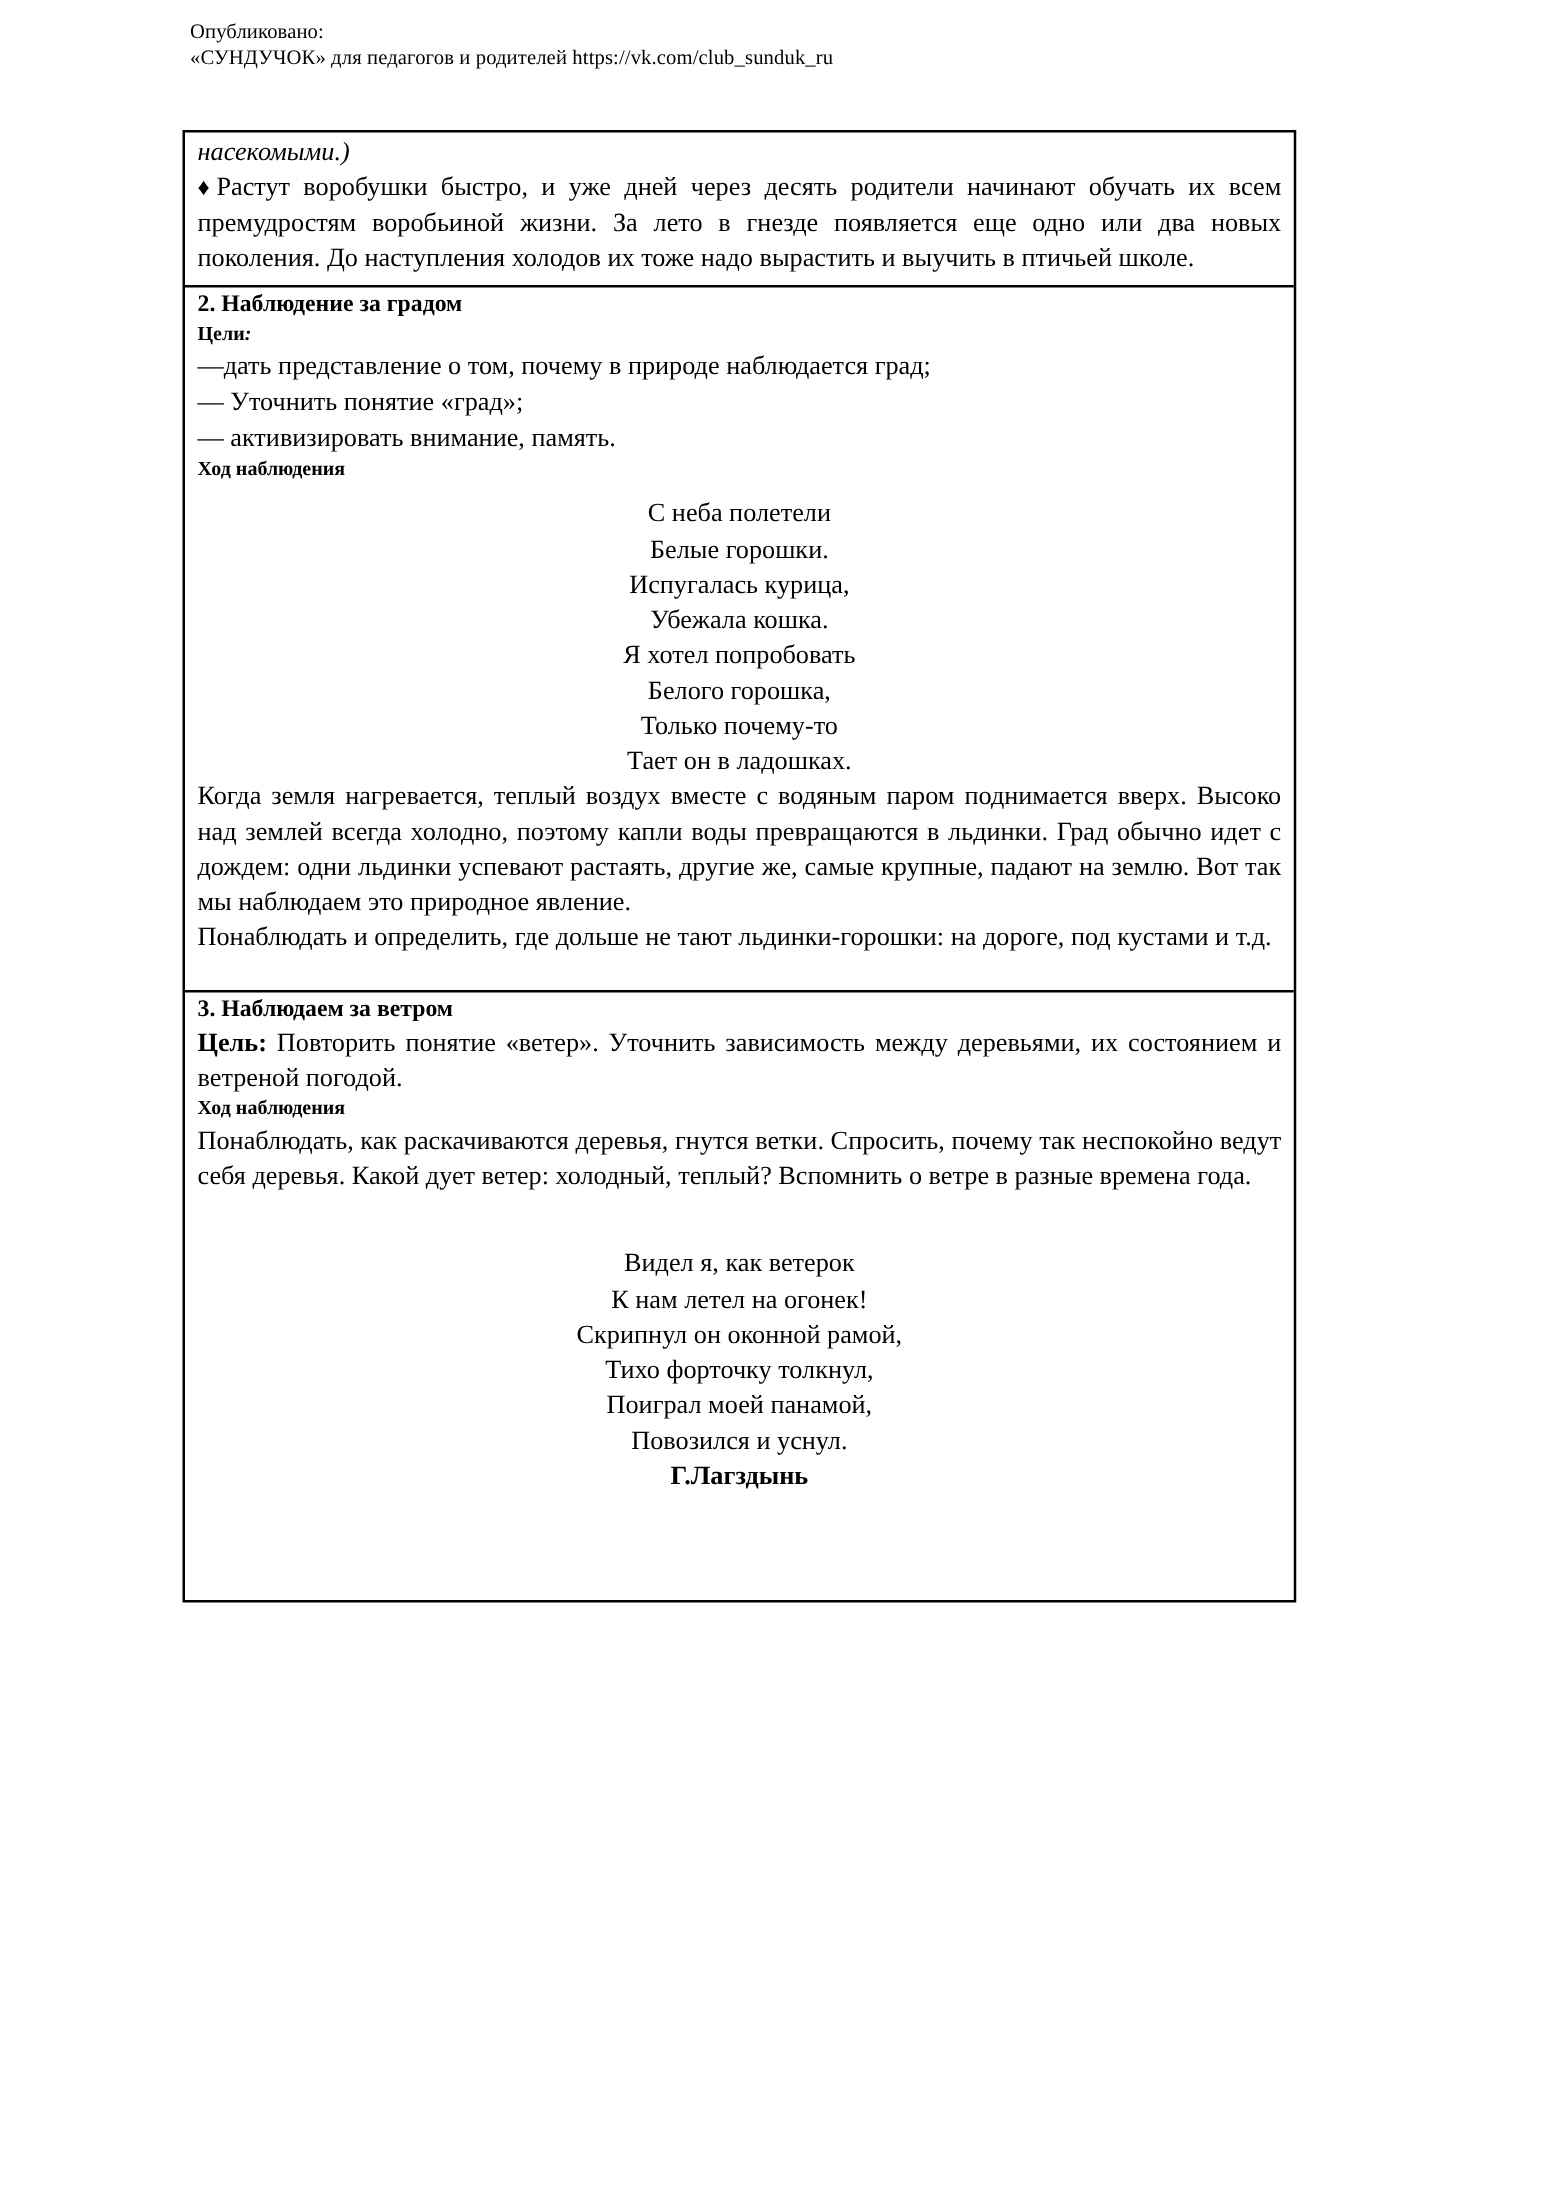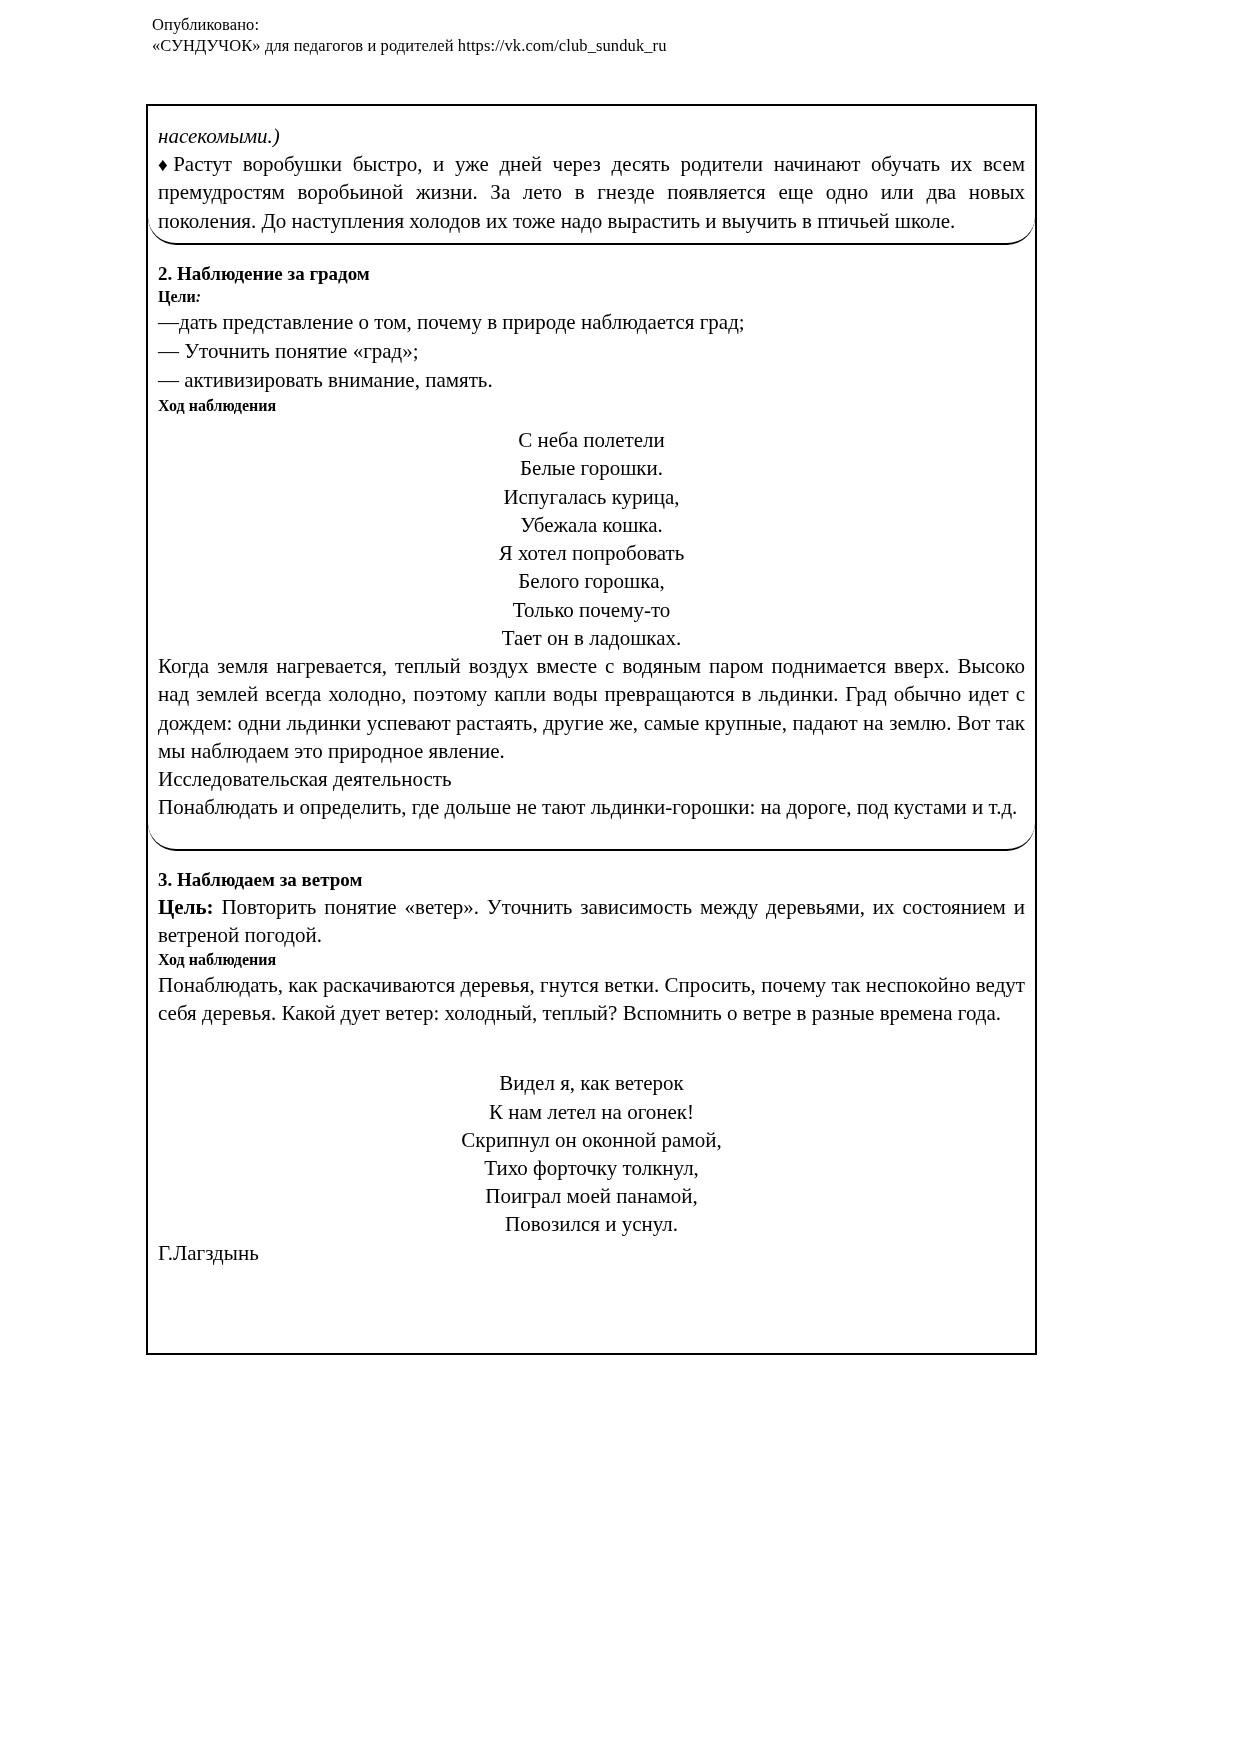--- a/index.html
+++ b/index.html
@@ -40,23 +40,22 @@
     position: absolute;
     left: 146px;
     top: 104px;
     width: 891px;
     border: 2px solid #000;
     border-collapse: collapse;
     box-sizing: border-box;
   }
   .cell {
     border-bottom: 2px solid #000;
-    padding: 16px 10px 8px 10px;
+    padding: 1px 10px 8px 10px;
     box-sizing: border-box;
-    border-radius: 28px;
   }
   .cell:last-child { border-bottom: none; }
 
   
   .p {
     font-size: 21px;
     line-height: 1.345;
     margin: 0;
     text-align: justify;
     text-justify: inter-word;
@@ -89,21 +88,21 @@
   
   .verse {
     margin: 0;
     font-size: 21px;
     line-height: 1.345;
     text-align: center;
   }
   .verse .vline { display: block; }
   .verse.spaced { margin-top: 10px; }
   .verse-gap-top { margin-top: 42px; }
-  .signature { display: block; text-align: left; }
+  .signature { display: block; text-align: center; font-weight: bold; }
   .gap-md { height: 20px; }
   .gap-xl { height: 78px; }
 
   .bullet { font-size: 19px; }
 </style>
 </head>
 <body>
 
 <div class="page">
 
@@ -135,21 +134,20 @@
         <span class="vline">Белые горошки.</span>
         <span class="vline">Испугалась курица,</span>
         <span class="vline">Убежала кошка.</span>
         <span class="vline">Я хотел попробовать</span>
         <span class="vline">Белого горошка,</span>
         <span class="vline">Только почему-то</span>
         <span class="vline">Тает он в ладошках.</span>
       </div>
 
       <p class="p">Когда земля нагревается, теплый воздух вместе с водяным паром поднимается вверх. Высоко над землей всегда холодно, поэтому капли воды превращаются в льдинки. Град обычно идет с дождем: одни льдинки успевают растаять, другие же, самые крупные, падают на землю. Вот так мы наблюдаем это природное явление.</p>
-      <p class="p left">Исследовательская деятельность</p>
       <p class="p">Понаблюдать и определить, где дольше не тают льдинки-горошки: на дороге, под кустами и т.д.</p>
       <div class="gap-md"></div>
     </div>
 
     <div class="cell">
       <p class="sec">3. Наблюдаем за ветром</p>
 
       <p class="p"><span class="bold">Цель:</span><span> Повторить понятие «ветер». Уточнить  зависимость между деревьями, их состоянием и ветреной погодой.</span></p>
 
       <p class="subhead">Ход наблюдения</p>

